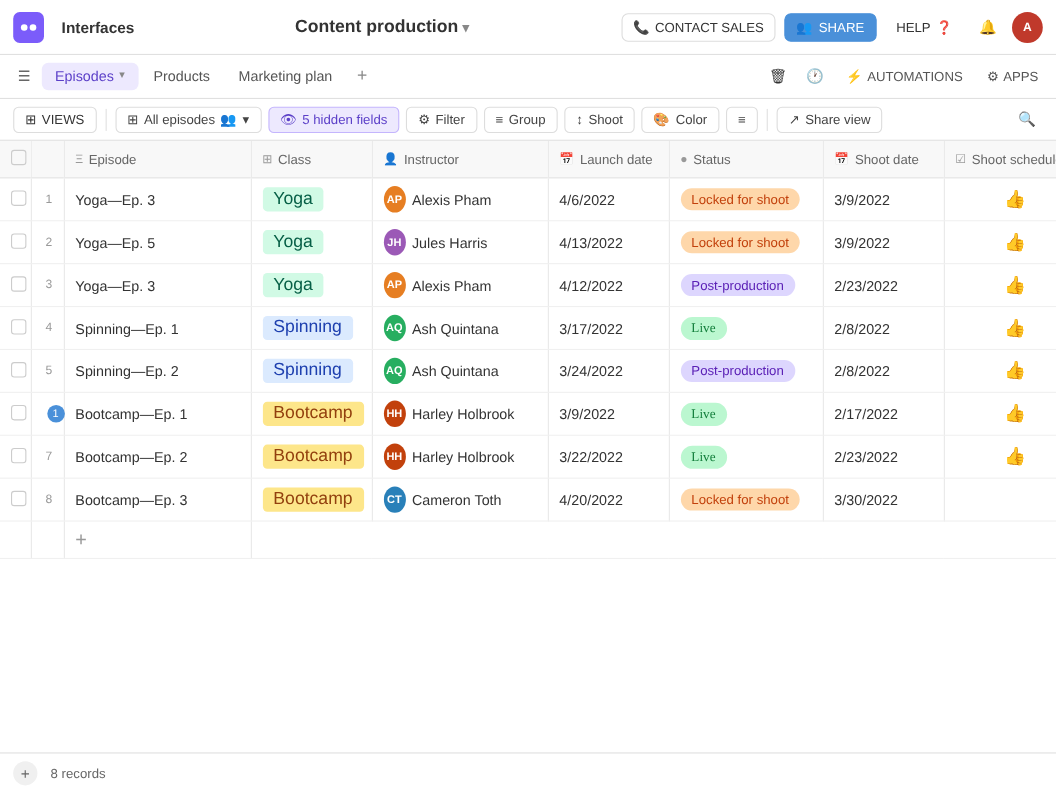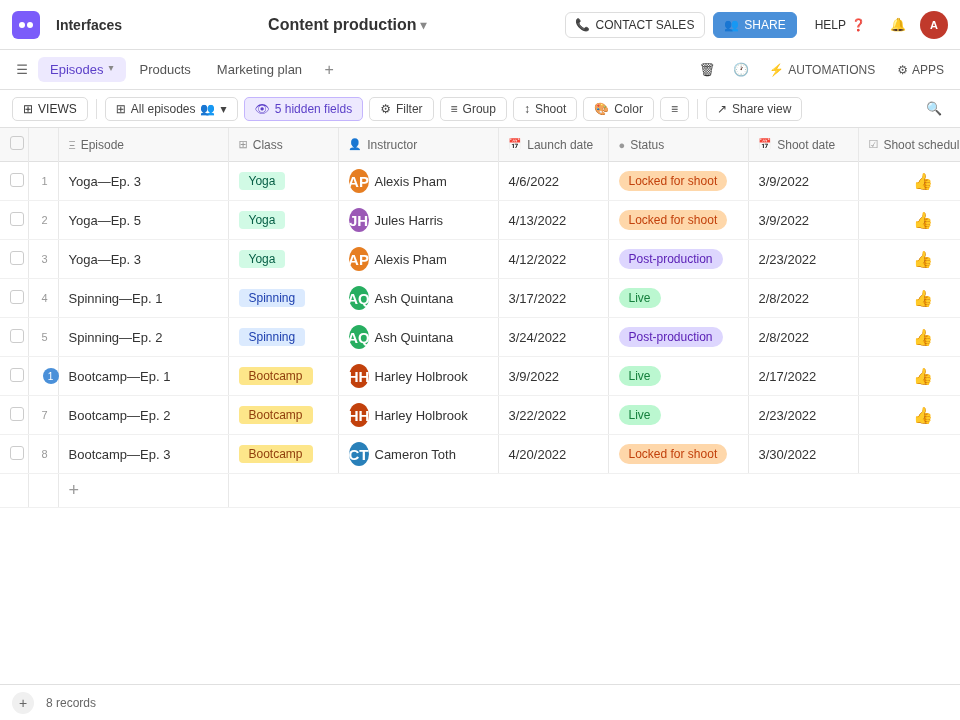--- a/index.html
+++ b/index.html
@@ -65,34 +65,34 @@
     .check-box { width: 14px; height: 14px; border: 1px solid #ccc; border-radius: 3px; display: inline-block; }
     .col-episode { width: 170px; }
     .col-class { width: 110px; }
     .col-instructor { width: 160px; }
     .col-launch { width: 110px; }
     .col-status { width: 140px; }
     .col-shoot { width: 110px; }
     .col-shoot-sched { width: 130px; }
 
     
-    .badge { display: inline-block; padding: 2px 10px; border-radius: 4px; font-size: 12px; font-weight: 500; }
+    .badge { display: inline-block; padding: 2px 10px; border-radius: 4px; font-size: 16px; font-weight: 500; }
     .badge-yoga { background: #d1fae5; color: #065f46; }
     .badge-spinning { background: #dbeafe; color: #1e40af; }
     .badge-bootcamp { background: #fde68a; color: #92400e; }
 
     
     .status { display: inline-block; padding: 3px 10px; border-radius: 12px; font-size: 12px; font-weight: 500; }
     .status-locked { background: #fed7aa; color: #c2410c; }
     .status-post { background: #ddd6fe; color: #5b21b6; }
-    .status-live { background: #bbf7d0; color: #15803d; }
+    .status-live { background: #bbf7d0; color: #15803d; font-family: Liberation Serif, serif; }
 
     
     .instructor { display: flex; align-items: center; gap: 6px; }
-    .inst-avatar { width: 20px; height: 24px; border-radius: 50%; font-size: 15px; color: white; font-weight: 600; display: flex; align-items: center; justify-content: center; flex-shrink: 0; }
+    .inst-avatar { width: 20px; height: 24px; border-radius: 50%; font-size: 10px; color: white; font-weight: 600; display: flex; align-items: center; justify-content: center; flex-shrink: 0; }
     .ia-alexis { background: #e67e22; }
     .ia-jules { background: #9b59b6; }
     .ia-ash { background: #27ae60; }
     .ia-harley { background: #c2410c; }
     .ia-cameron { background: #2980b9; }
 
     
     .thumb { color: #27ae60; font-size: 16px; }
 
     

